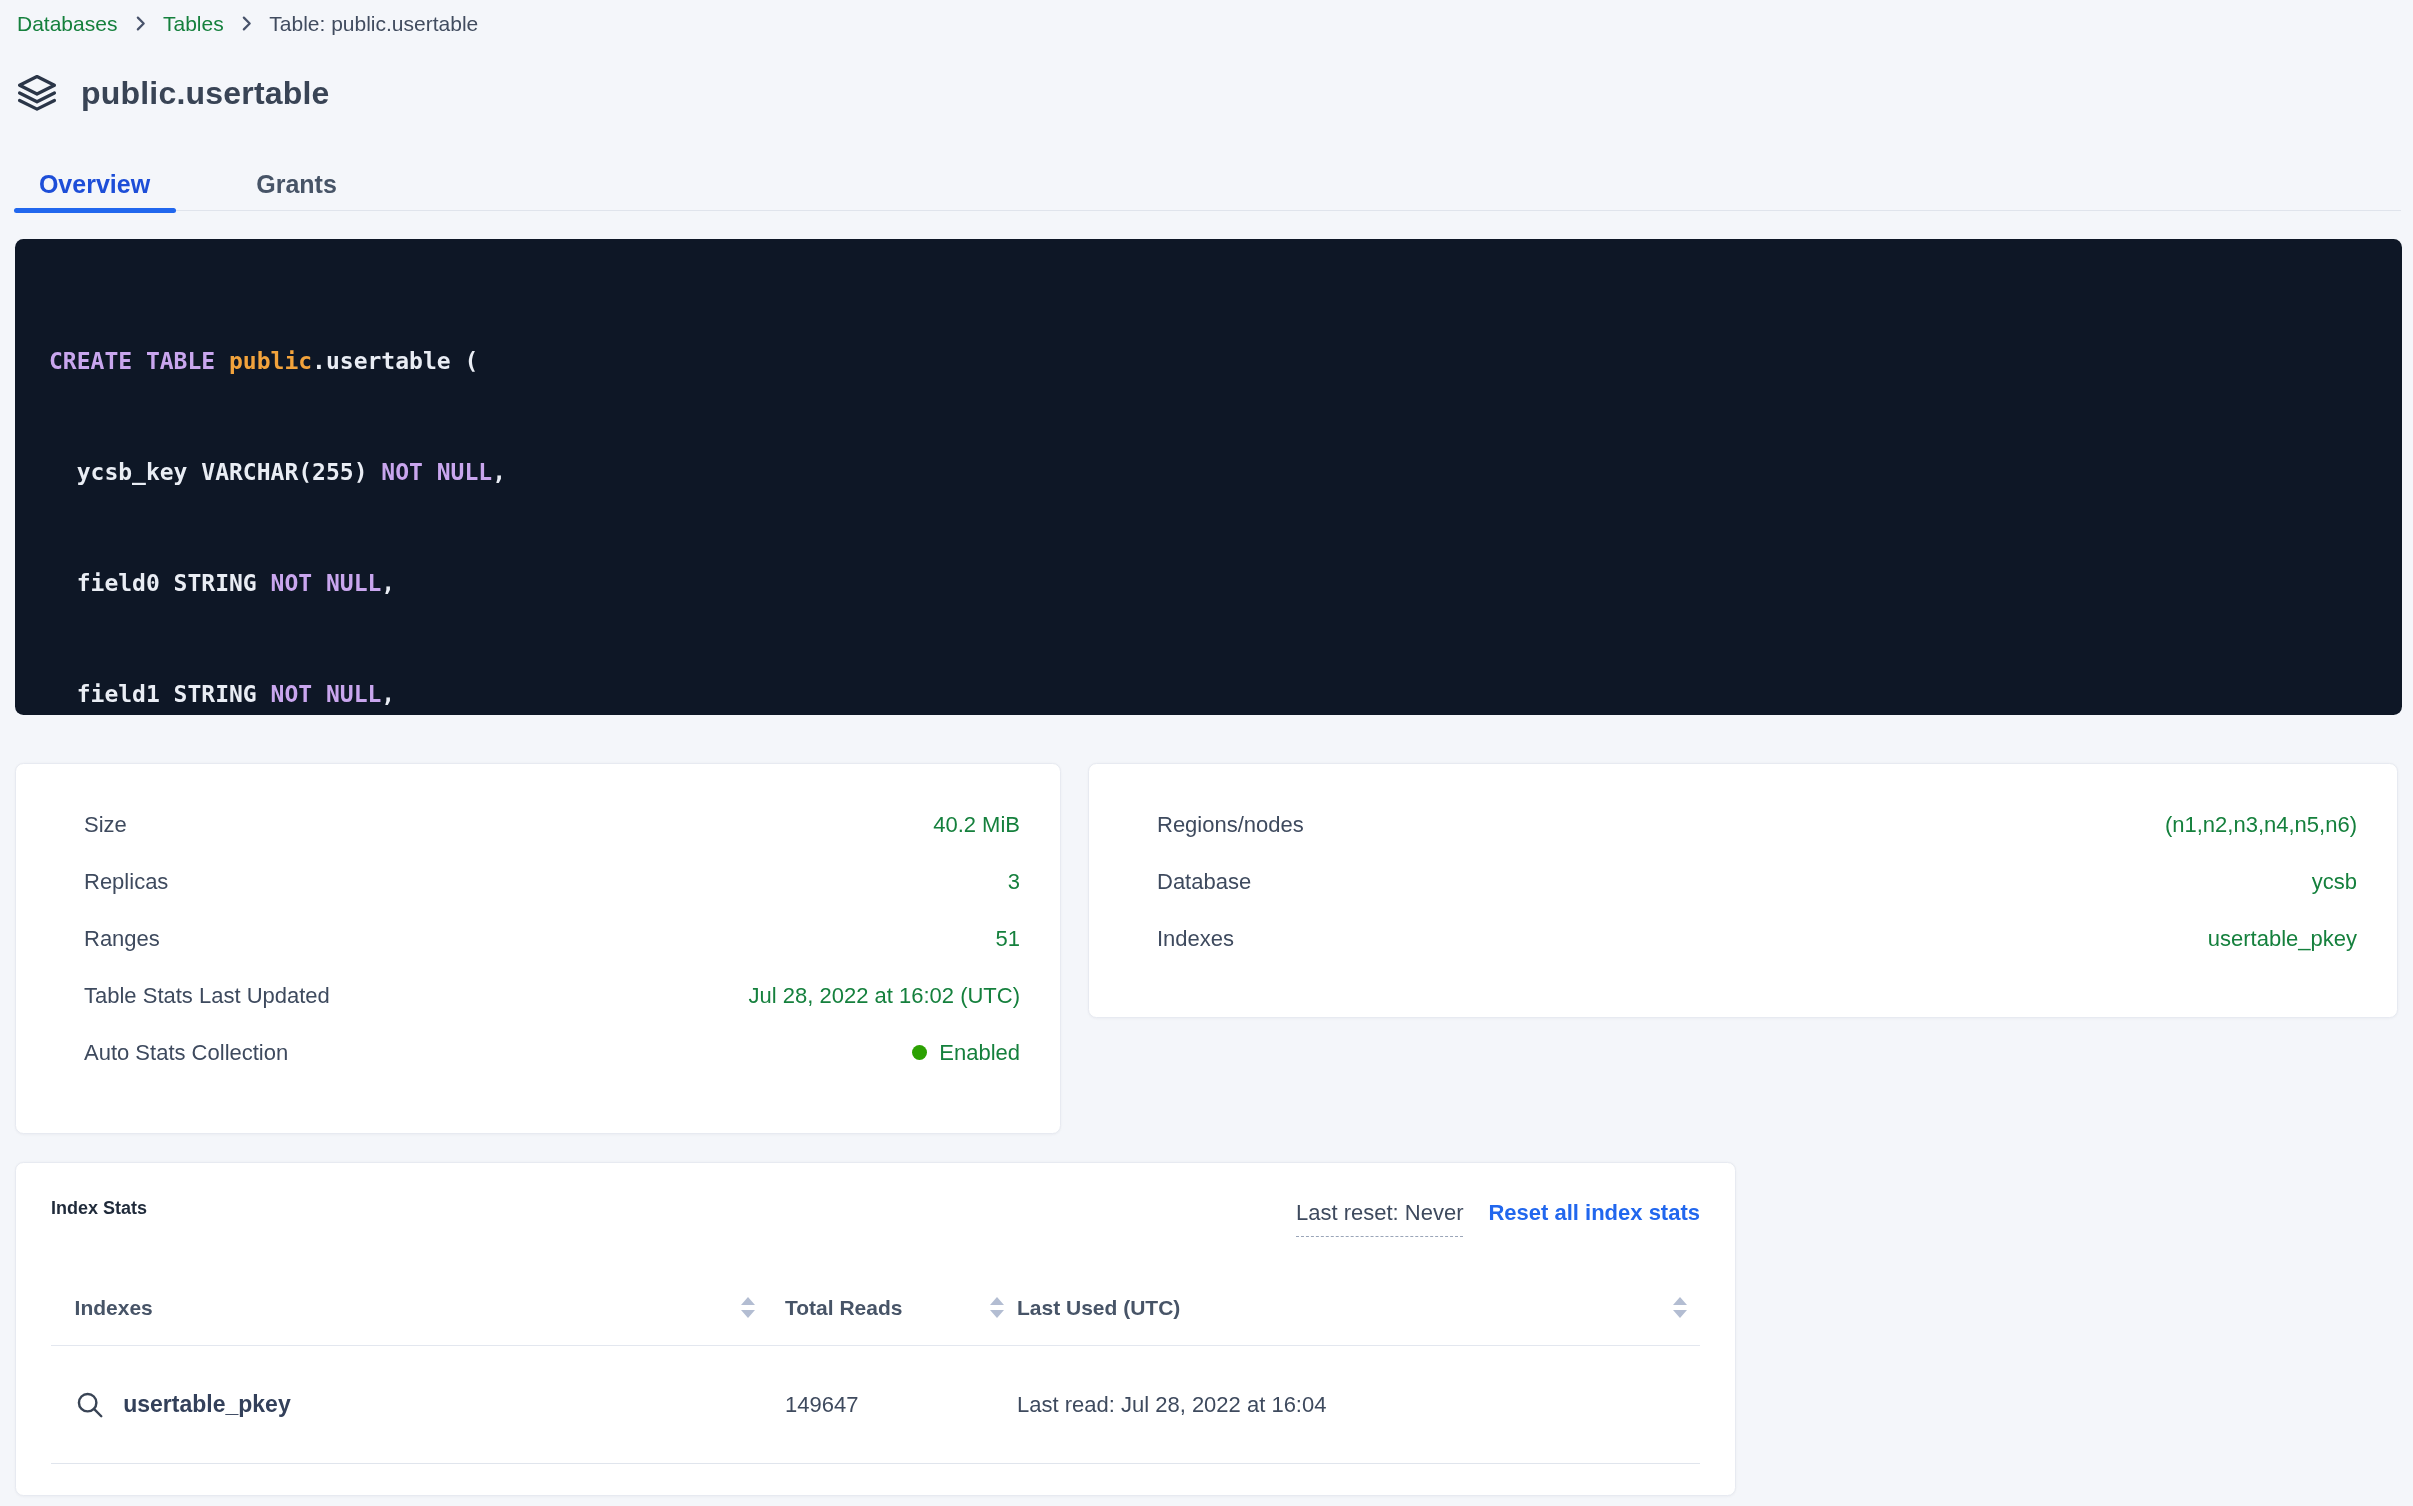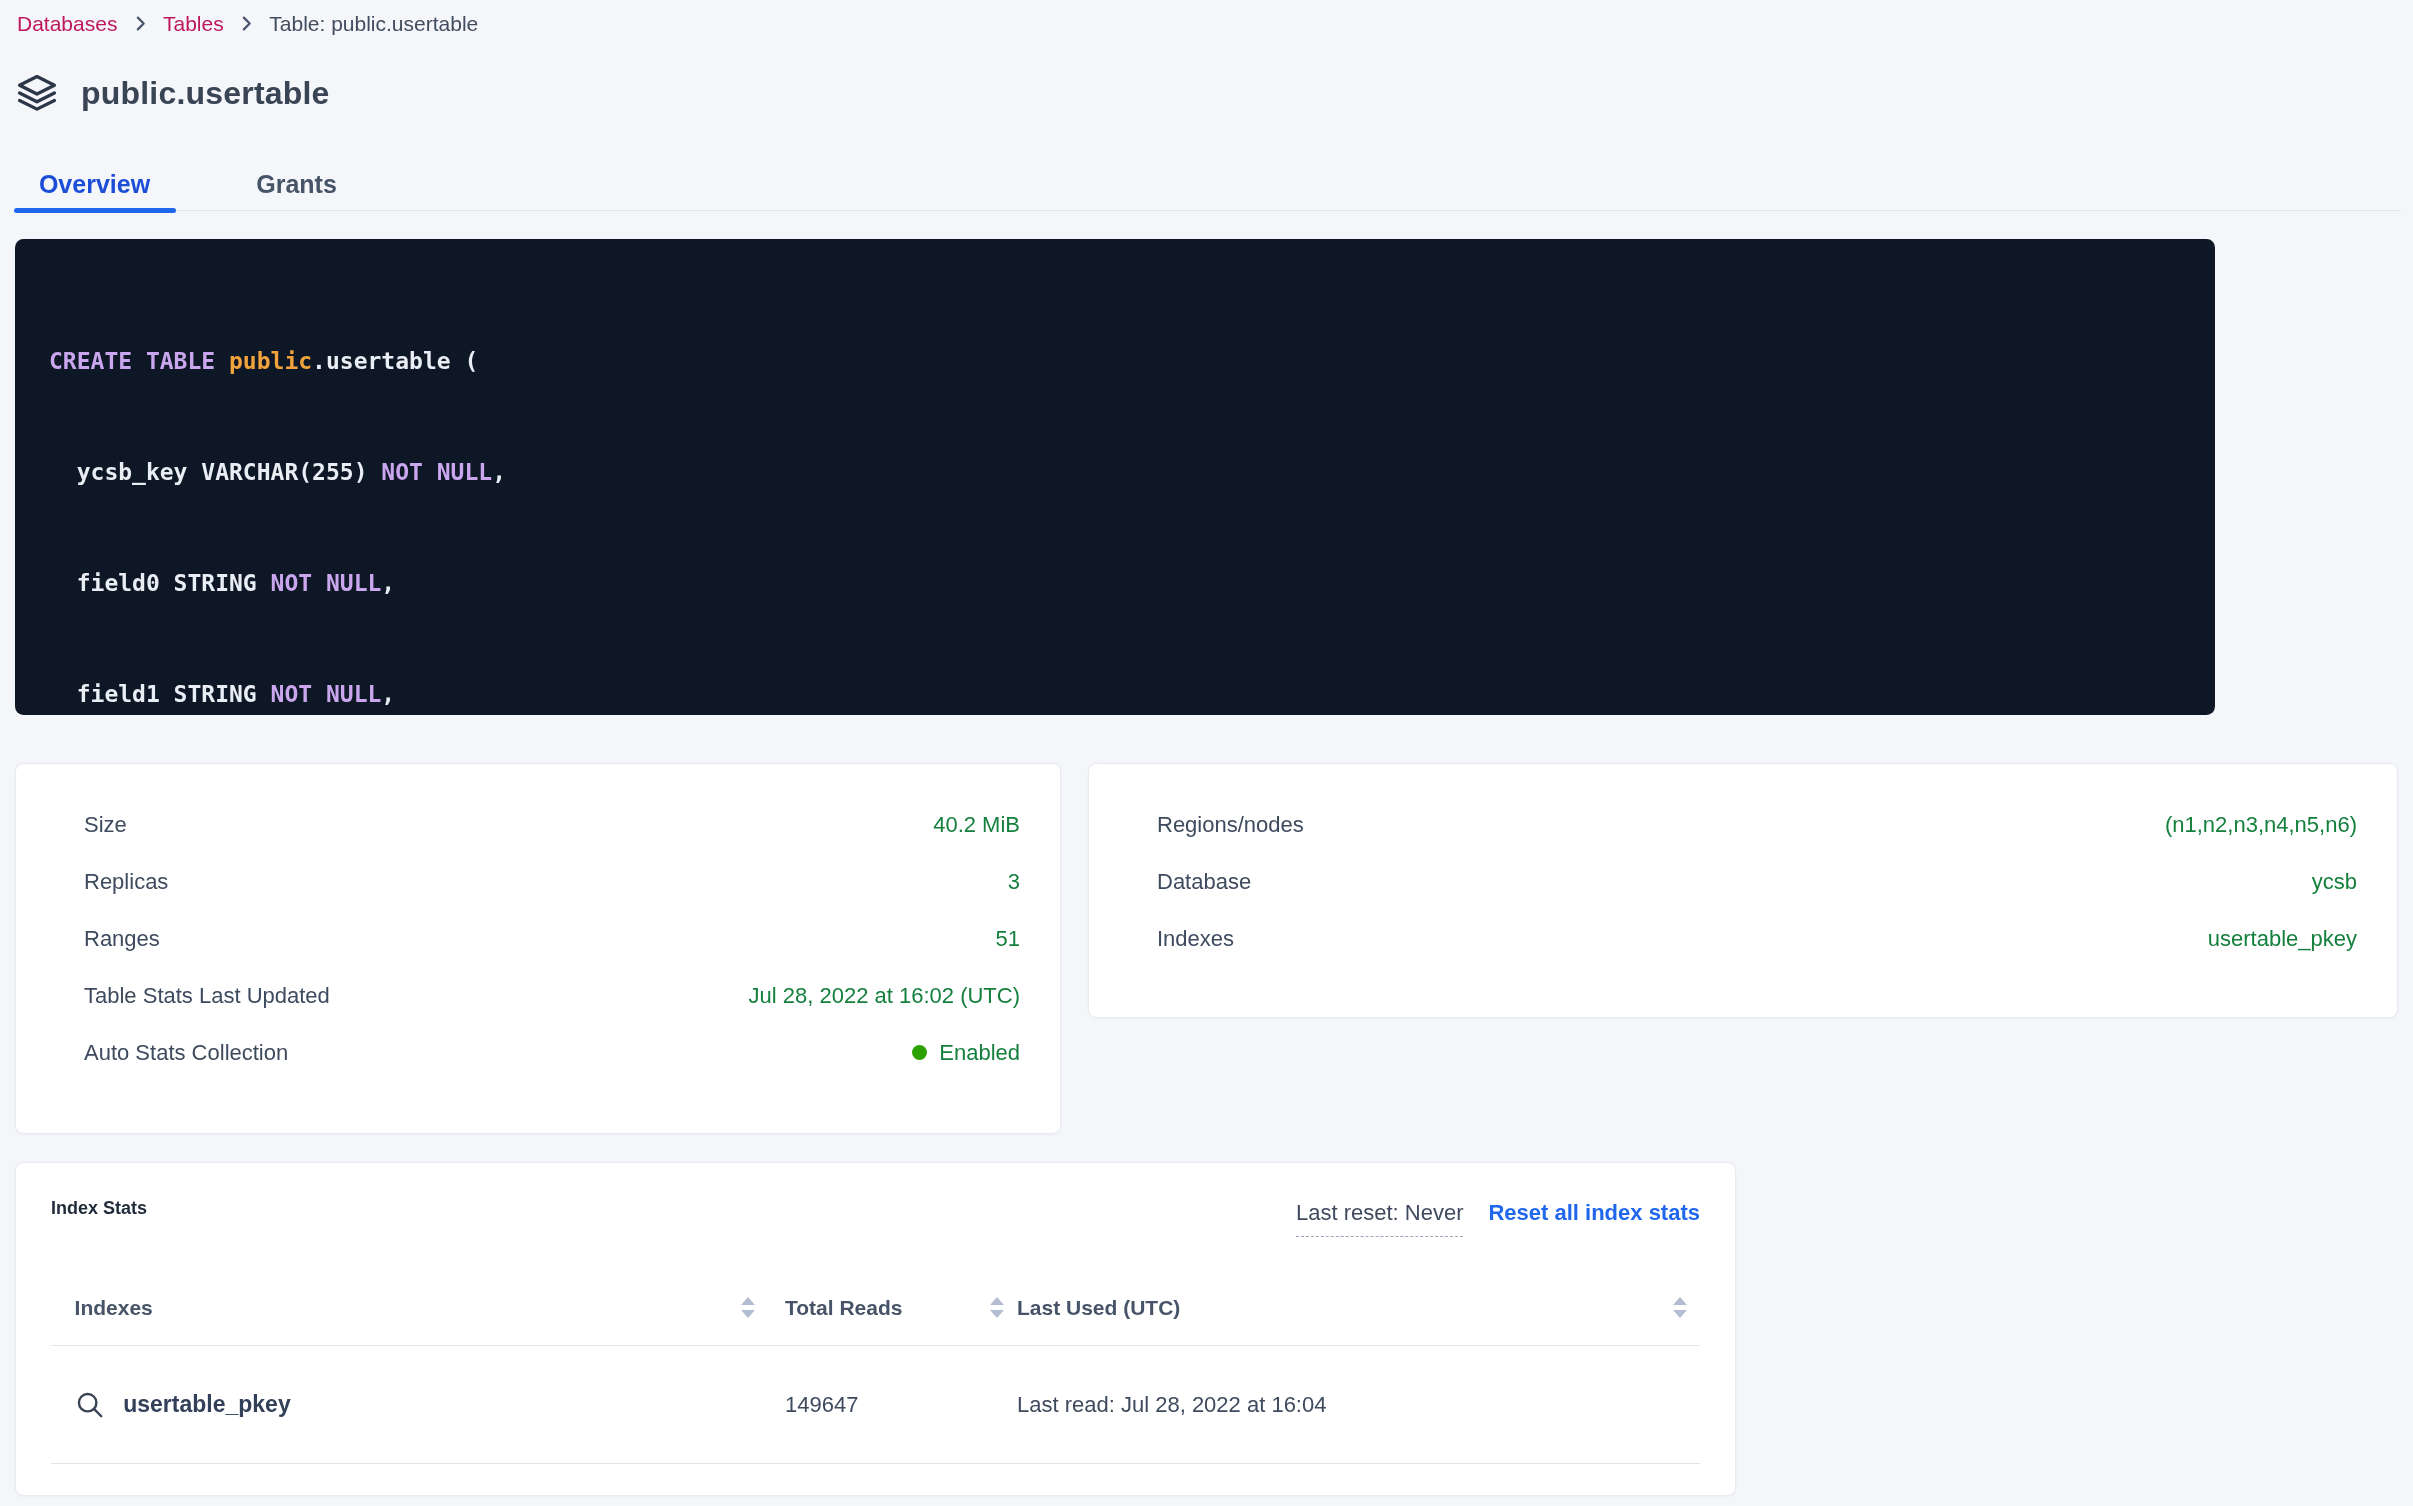--- a/index.html
+++ b/index.html
@@ -8,37 +8,37 @@
     position:relative;
     background:#f4f6fa;
     font-family:"Liberation Sans", sans-serif;
     color:#3e4a5e;
     overflow:hidden;
     -webkit-font-smoothing:antialiased;
   }
 
   
   .crumbs { position:absolute; left:17px; top:6.7px; height:34px; display:flex; align-items:center; gap:14.3px; font-size:21px; }
-  .crumb-link { color:#be185d; cursor:pointer; }
+  .crumb-link { color:#15803d; cursor:pointer; }
   .crumb-current { color:#414c5f;text-align:center; }
   .crumb-sep { display:flex; align-items:center; }
 
   
   .title-row { position:absolute; left:15px; top:69px; height:49px; display:flex; align-items:center; gap:22px; }
   .page-title { font-size:32px; font-weight:600; color:#394455; letter-spacing:0.2px; }
 
   
   .tabs { position:absolute; left:13.5px; top:159px; width:2387px; height:52px; border-bottom:1.7px solid #e0e4ec; display:flex; gap:40px; }
   .tab { width:162px; display:flex; align-items:center; justify-content:center; font-size:25px; font-weight:600; color:#475467; position:relative; cursor:pointer; }
   .tab.active { color:#1d4ed8; }
   .tab.active::after { content:""; position:absolute; left:0; right:0; bottom:-3.4px; height:5.9px; background:#2167ee; border-radius:3.4px; }
 
   
   .code-block {
-    position:absolute; left:15px; top:239px; width:2200px; height:476px;
+    position:absolute; left:15px; top:239px; width:2387px; height:476px;
     background:#0e1726; border-radius:8.4px; padding:30px 0 0 34px; overflow:hidden;
     font-family:"DejaVu Sans Mono", monospace; font-weight:700;
     font-size:23px; line-height:37px; white-space:pre;
   }
   .kw { color:#c9a6ee; }
   .schema { color:#f2a33c; }
   .plain { color:#e9edf4; }
 
   
   .card { position:absolute; background:#ffffff; border:0.8px solid #e7eaf1; border-radius:8.4px; box-shadow:0 0.8px 2.5px rgba(24,36,62,.04); }

